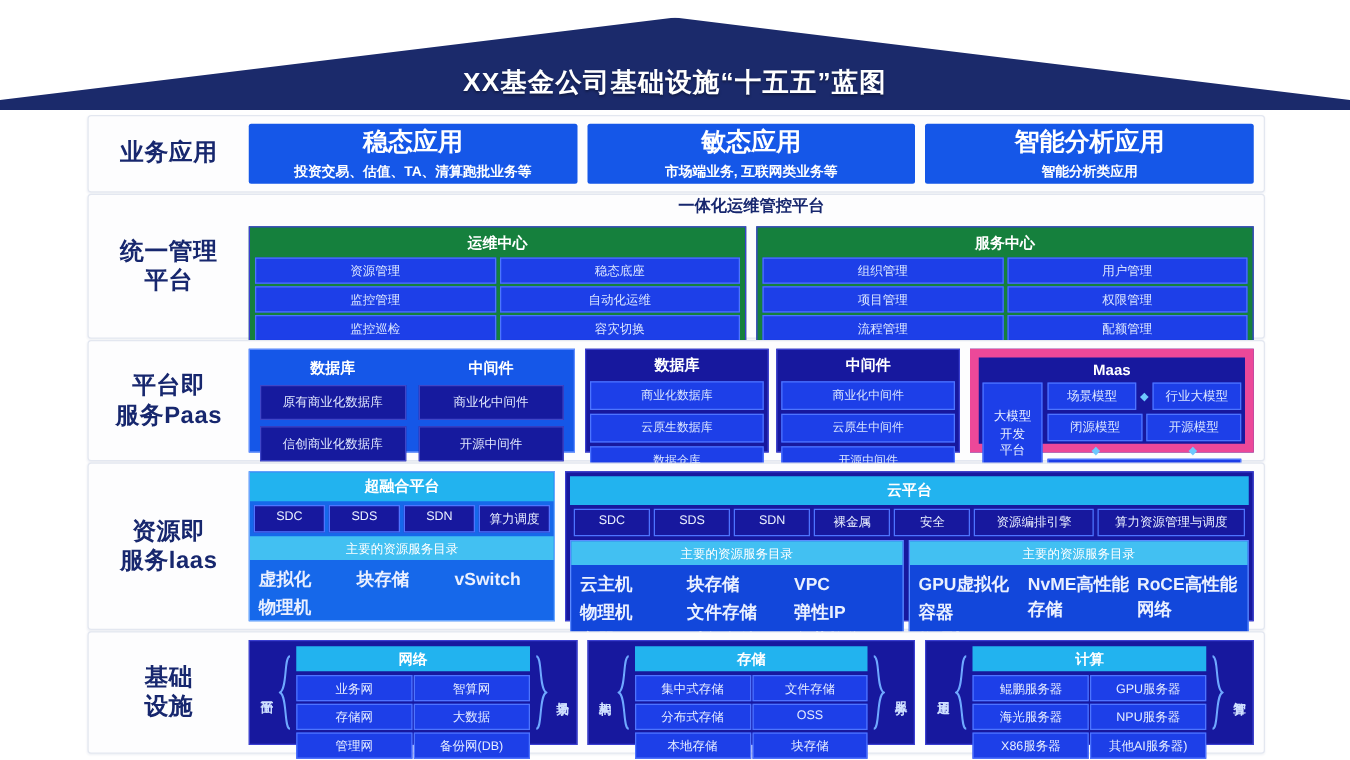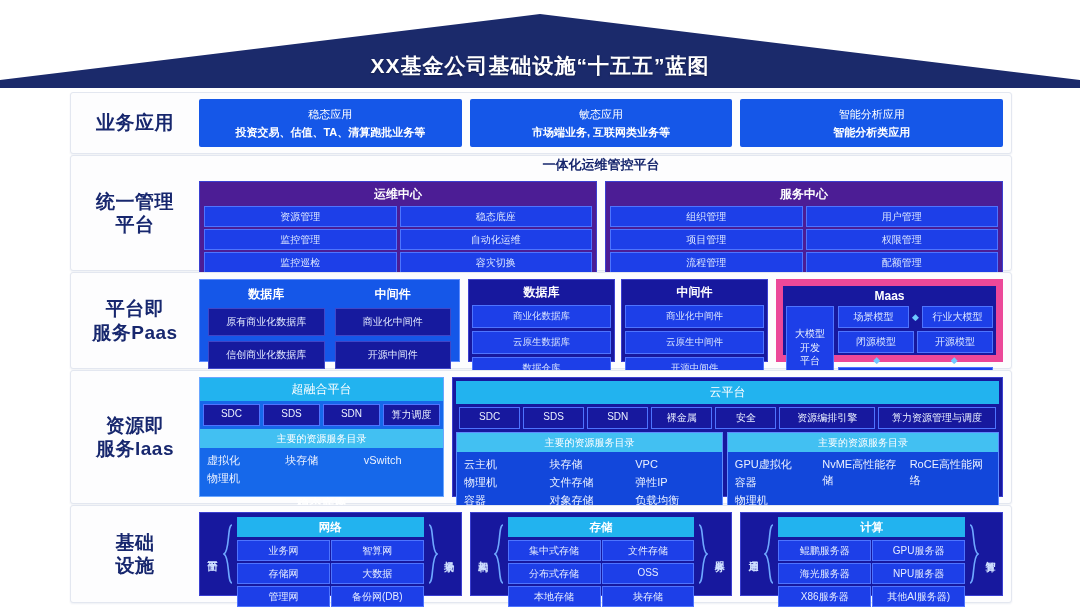--- a/index.html
+++ b/index.html
@@ -39,31 +39,31 @@
     letter-spacing:.5px;
   }
   .row-body{flex:1;display:flex;position:relative;padding:6px 8px 6px 0;gap:8px;}
 
   
   .app-card{
     flex:1;background:#1557e8;border-radius:2px;
     display:flex;flex-direction:column;align-items:center;justify-content:center;
     color:#fff;padding:6px 4px;
   }
-  .app-card .t1{font-size:11px;font-weight:normal;line-height:1.4;}
+  .app-card .t1{font-size:20px;font-weight:bold;line-height:1.4;}
   .app-card .t2{font-size:11px;font-weight:bold;margin-top:3px;line-height:1.3;}
 
   
   .mgmt-title{
     position:absolute;left:0;right:8px;top:0;height:18px;
     text-align:center;font-size:13px;font-weight:bold;color:#17276e;
   }
   .mgmt-wrap{flex:1;display:flex;flex-direction:column;padding-top:19px;}
   .mgmt-cols{display:flex;gap:8px;flex:1;}
-  .mcol{flex:1;background:#4c1d95;border:1px solid #3b3fd0;display:flex;flex-direction:column;padding:2px;}
+  .mcol{flex:1;background:#15803d;border:1px solid #3b3fd0;display:flex;flex-direction:column;padding:2px;}
   .mcol-h{text-align:center;color:#fff;font-size:12px;font-weight:bold;padding:2px 0 3px;}
   .mcol-grid{display:flex;flex-direction:column;gap:2px;padding:0 2px 2px;}
   .mrow{display:flex;gap:3px;}
   .mcell{
     flex:1;background:#1d3fe8;color:#dbe6ff;font-size:10px;
     text-align:center;padding:2.5px 0;border:1px solid #4e74ff;
   }
   .cmdb{
     margin-top:4px;background:#17189e;border:1px solid #3b3fd0;
     color:#fff;font-size:12px;font-weight:bold;text-align:center;padding:4px 0;
@@ -99,30 +99,30 @@
     flex:1;background:#1d3fe8;border:1px solid #4e74ff;color:#dbe6ff;font-size:10px;
     text-align:center;padding:3px 0;
   }
   .arrowh{color:#6ec8ff;font-size:9px;line-height:1;}
   .arrow-row{display:flex;justify-content:space-around;height:8px;align-items:center;}
   .arrow-up{color:#6ec8ff;font-size:9px;line-height:1;}
 
   
   .iaas-a{flex:0 0 243px;background:#1668ea;border:1px solid #6aa6ff;display:flex;flex-direction:column;}
   .iaas-b{flex:1;background:#17189e;border:1px solid #3b3fd0;display:flex;flex-direction:column;padding:3px;}
-  .plat-h{background:#22b3ef;color:#fff;font-size:12px;font-weight:normal;text-align:center;padding:3px 0;}
+  .plat-h{background:#22b3ef;color:#fff;font-size:12px;font-weight:bold;text-align:center;padding:3px 0;}
   .sd-row{display:flex;gap:3px;padding:3px;}
   .sd{
     flex:1;background:#17189e;border:1px solid #4e74ff;color:#eaf0ff;font-size:10px;
     text-align:center;padding:3px 1px;
   }
   .cat-h{background:#42c0f2;color:#fff;font-size:10px;text-align:center;padding:2.5px 0;}
   .svc-area{flex:1;padding:5px 7px;display:flex;gap:6px;}
   .svc-col{flex:1;display:flex;flex-direction:column;gap:2px;}
-  .svc-col span{color:#eaf0ff;font-size:11px;line-height:1.45;}
+  .svc-col span{color:#eaf0ff;font-size:14px;line-height:1.45;font-weight:bold;}
   .base-h{color:#fff;font-size:12.5px;font-weight:bold;text-align:center;padding:4px 0;}
   .cloud-split{display:flex;gap:4px;flex:1;}
   .cloud-half{flex:1;background:#1247db;border:1px solid #5d8bff;display:flex;flex-direction:column;}
   .cloud-half.wide{flex:1.02;}
 
   
   .infra-card{flex:1;background:#17189e;border:1px solid #3b3fd0;display:flex;align-items:stretch;padding:4px 5px;gap:3px;}
   .side-lab{
     flex:0 0 14px;color:#cfe0ff;font-size:10px;font-weight:bold;
     display:flex;align-items:center;justify-content:center;text-align:center;

